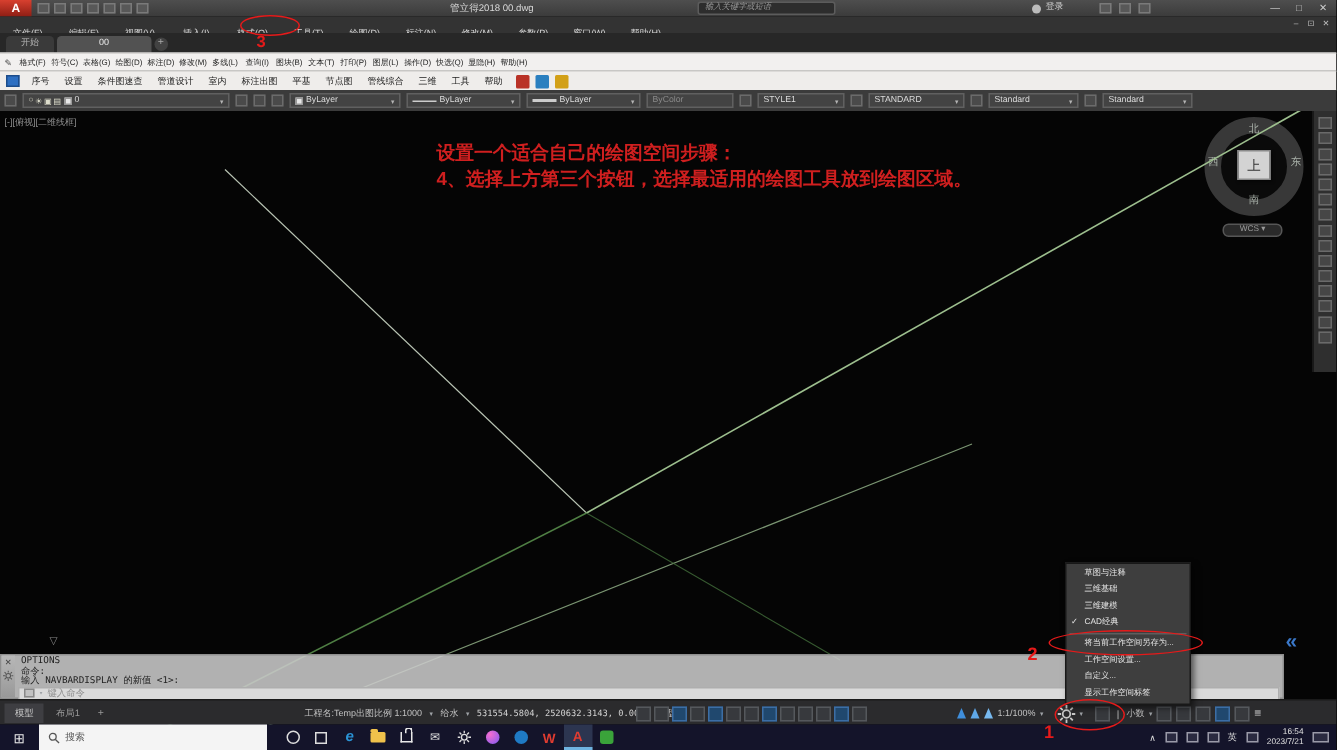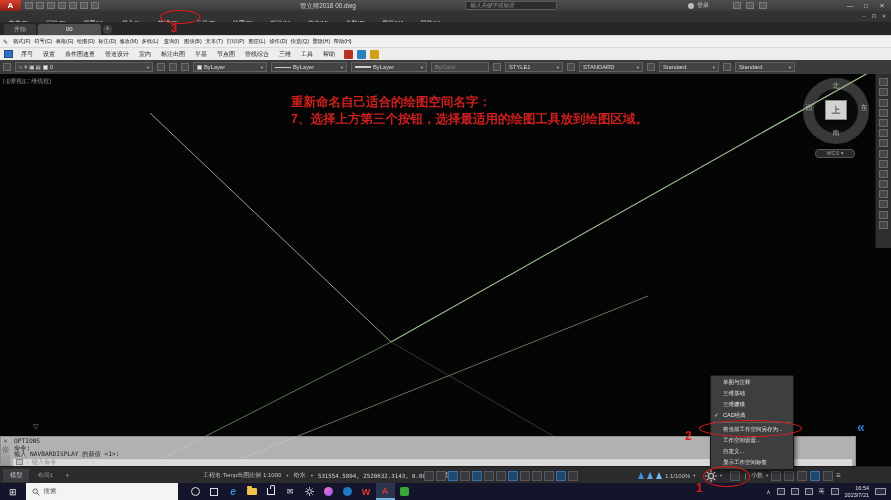--- a/index.html
+++ b/index.html
@@ -253,22 +253,22 @@
     <div class="pic"></div>
     <div class="fld" style="width:60px">
       <span>Standard</span>
       <span class="dd">▾</span>
     </div>
   </div>
 
   <div class="abs canvas">
     <div class="abs vplabel">[-][俯视][二维线框]</div>
     <div class="abs rednotes">
-      <div>重新命名自己适合的绘图空间名字：</div>
-      <div>7、选择上方第三个按钮，选择最适用的绘图工具放到绘图区域。</div>
+      <div>设置一个适合自己的绘图空间步骤：</div>
+      <div>4、选择上方第三个按钮，选择最适用的绘图工具放到绘图区域。</div>
     </div>
 
     <div class="abs ring"></div>
     <div class="abs cdir" style="left:830px;top:7px">北</div>
     <div class="abs cdir" style="left:803px;top:29px">西</div>
     <div class="abs cdir" style="left:858px;top:29px">东</div>
     <div class="abs cdir" style="left:830px;top:54px">南</div>
     <div class="abs csq">上</div>
     <div class="abs wcs"><span>WCS</span> <span>▾</span></div>
 

